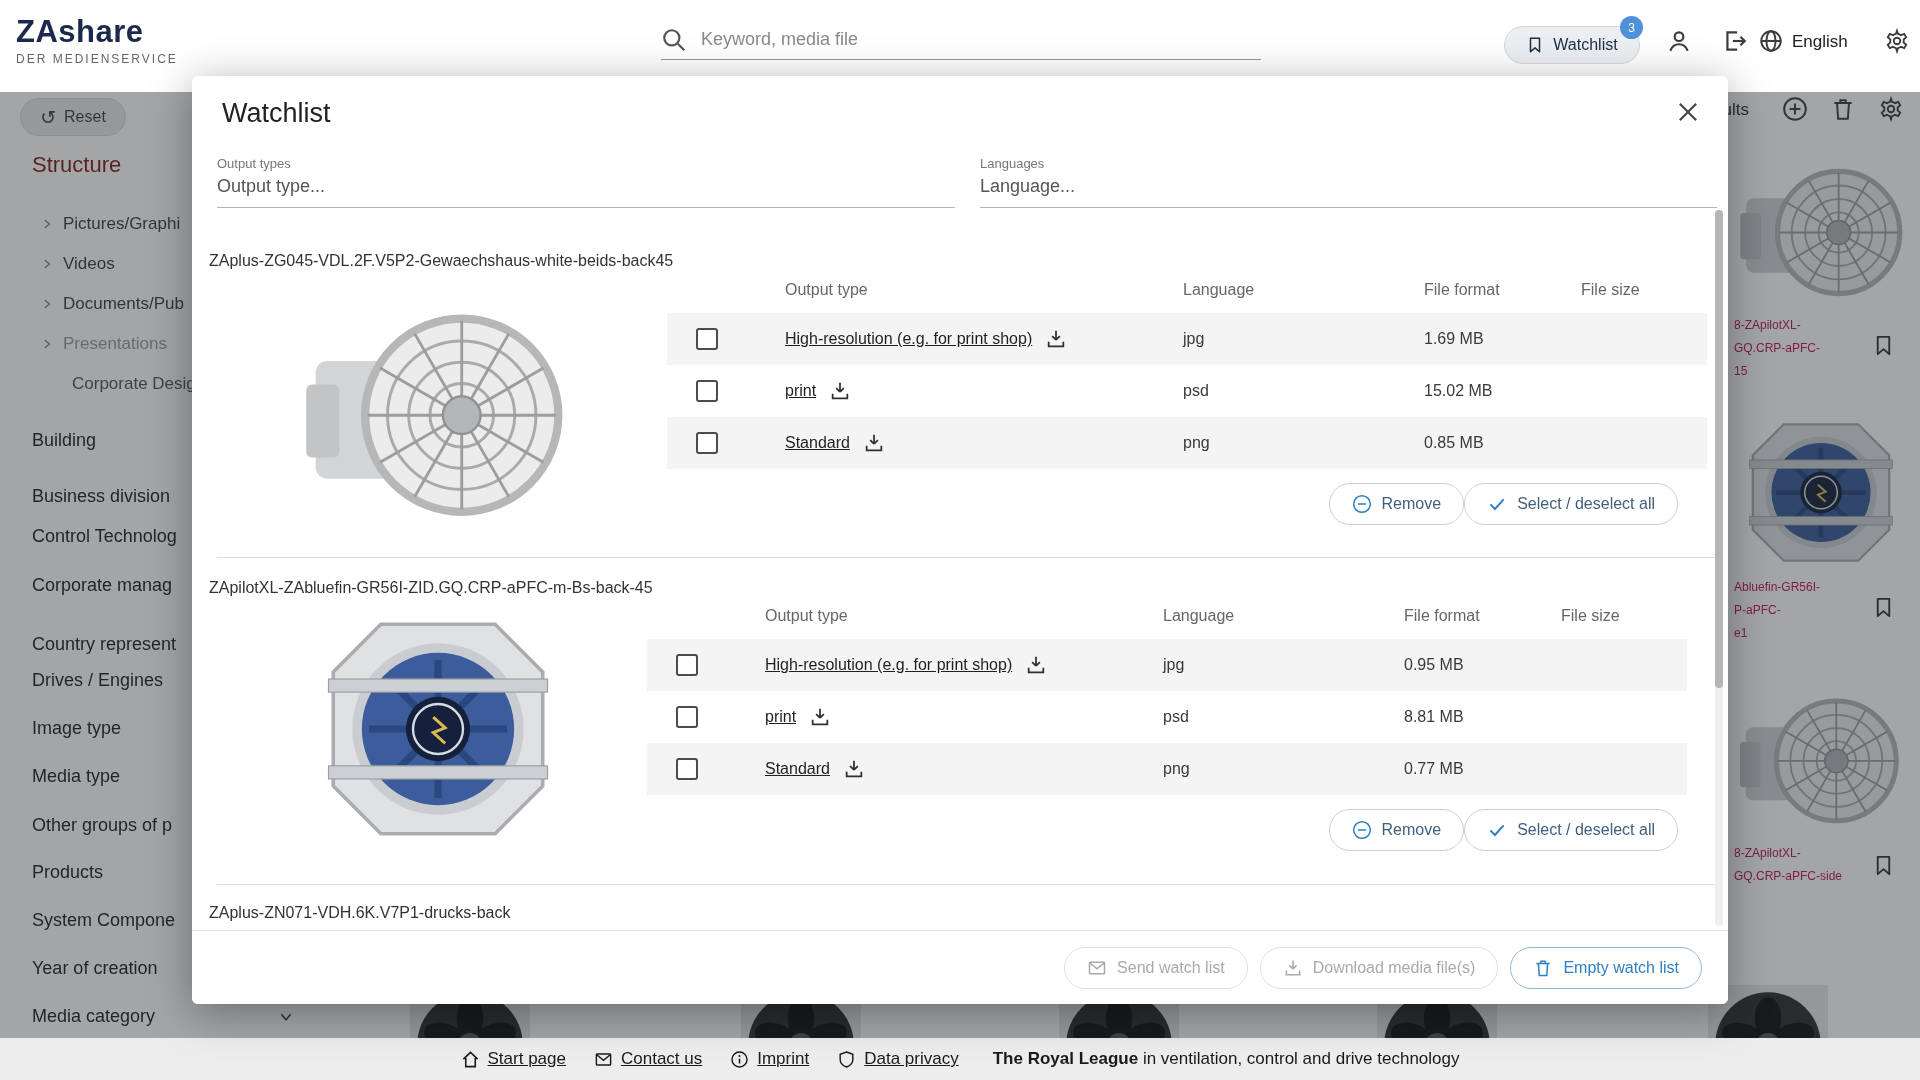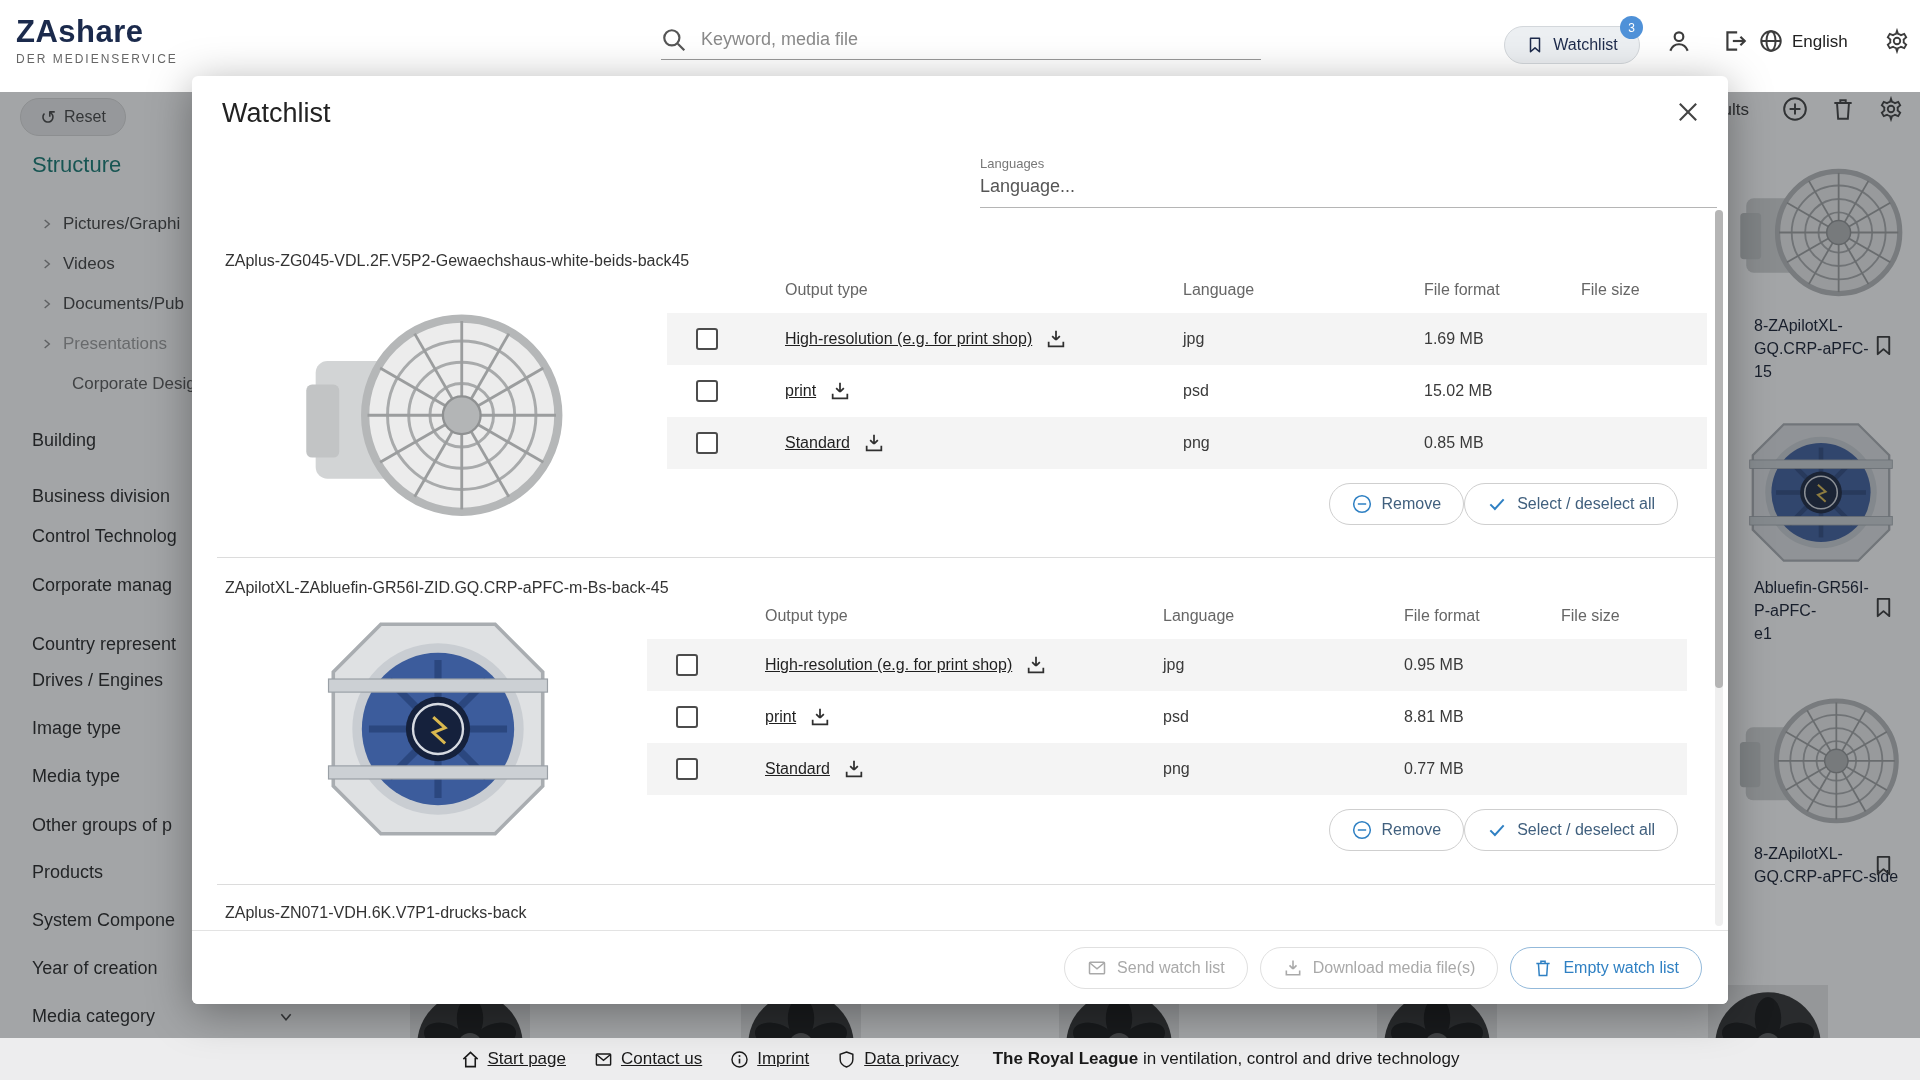--- a/index.html
+++ b/index.html
@@ -19,50 +19,50 @@
   .wl-btn { position:absolute; left:1504px; top:26px; width:136px; height:38px; border-radius:19px; background:#eceff2; border:1px solid #d3d7db; display:flex; align-items:center; justify-content:center; gap:9px; font-size:16px; color:#1d2a4b; cursor:pointer; }
   .wl-btn .ic { width:18px; height:18px; color:#1d2a4b; }
   .wl-badge { position:absolute; left:1620px; top:16px; width:23px; height:23px; border-radius:50%; background:#4f91d8; color:#fff; font-size:12px; display:flex; align-items:center; justify-content:center; z-index:5; }
   .hdr-ic { position:absolute; top:28px; width:26px; height:26px; color:#3c3c3c; cursor:pointer; }
   .lang { position:absolute; left:1792px; top:32px; font-size:17px; color:#222; cursor:pointer; }
 
   
   .sidebar { position:absolute; left:0; top:92px; width:300px; z-index:1; }
   .reset-btn { position:absolute; left:20px; top:6px; width:106px; height:38px; border-radius:19px; background:#e9e9ea; border:1px solid #d8d8d8; display:flex; align-items:center; justify-content:center; gap:8px; font-size:16px; color:#3f3f3f; cursor:pointer; }
   .reset-btn .uicon { font-size:19px; color:#3f3f3f; }
-  .sb-title { position:absolute; left:32px; top:60px; font-size:22px; color:#0f766e;text-align:center; }
+  .sb-title { position:absolute; left:32px; top:60px; font-size:22px; color:#7f1d1d;text-align:center; }
   .sb-item { position:absolute; left:40px; display:flex; align-items:center; gap:9px; font-size:17px; color:#3d3d3d; cursor:pointer; white-space:nowrap; }
   .sb-item .ic { width:14px; height:14px; color:#888; }
   .sb-item.dim { color:#9a9a9a; }
   .sb-child { position:absolute; left:72px; font-size:17px; color:#555; cursor:pointer; white-space:nowrap; }
   .sb-filter { position:absolute; left:32px; width:262px; font-size:18px; color:#1f1f1f; cursor:pointer; white-space:nowrap; display:flex; justify-content:space-between; align-items:center; }
   .sb-filter .ic { width:16px; height:16px; color:#444; }
 
   
   .bgmain { position:absolute; left:300px; top:92px; width:1620px; height:946px; z-index:1; }
   .bg-results { position:absolute; left:1414px; top:8px; font-size:17px; color:#333; }
   .bg-tool { position:absolute; top:4px; width:26px; height:26px; color:#3c3c3c; cursor:pointer; }
   .bg-card-img { position:absolute; cursor:pointer; }
-  .bg-cap { position:absolute; font-size:16px; line-height:23px; color:#0f172a;margin-left:20px; }
+  .bg-cap { position:absolute; font-size:12px; line-height:23px; color:#be185d; }
   .bg-bm { position:absolute; width:23px; height:23px; color:#333; cursor:pointer; }
   .bthumb { position:absolute; width:132px; height:120px; overflow:hidden; cursor:pointer; }
 
   
   .overlay { position:absolute; left:0; top:92px; width:1920px; height:946px; background:rgba(35,40,45,0.42); z-index:5; }
 
   
   .modal { position:absolute; left:192px; top:76px; width:1536px; height:928px; background:#fff; border-radius:6px; box-shadow:0 8px 44px rgba(0,0,0,0.35); z-index:10; overflow:hidden; }
   .m-title { position:absolute; left:30px; top:22px; font-size:27px; color:#222; }
   .m-close { position:absolute; right:26px; top:22px; width:28px; height:28px; color:#444; cursor:pointer; }
   .fld { position:absolute; top:80px; height:52px; border-bottom:1px solid #b5b5b5; cursor:pointer; }
   .fld .lab { font-size:13px; color:#777; }
   .fld .val { font-size:18px; color:#555; margin-top:5px; }
   .fld.left { left:25px; width:738px; }
   .fld.right { left:788px; width:737px; }
-  .item-name { position:absolute; left:33px; font-size:16px; color:#333; }
+  .item-name { position:absolute; left:17px; font-size:16px; color:#333; }
   .item-img { position:absolute; }
   .wtable { position:absolute; }
   .thead, .trow { display:grid; grid-template-columns:118px 398px 241px 157px 126px; align-items:center; }
   .thead { height:47px; font-size:16px; color:#666; }
   .trow { height:52px; font-size:16px; }
   .trow.hl { background:#f4f4f4; }
   .cb { width:22px; height:22px; border:2px solid #4c4c4c; border-radius:3px; background:#fff; margin-left:29px; cursor:pointer; }
   .cell.type { display:flex; align-items:center; gap:13px; }
   .tlink { color:#1f1f1f; text-decoration:underline; cursor:pointer; }
   .dlic { width:22px; height:22px; color:#2f2f2f; cursor:pointer; flex:0 0 auto; }
@@ -388,20 +388,24 @@
 </main>
 
 <div class="overlay"></div>
 
 <div class="modal">
   <div class="m-title">Watchlist</div>
   <svg class="m-close">
       <use href="#i-close"></use>
     </svg>
 
+  <div class="fld left">
+    <div class="lab">Output types</div>
+    <div class="val">Output type...</div>
+  </div>
   <div class="fld right">
     <div class="lab">Languages</div>
     <div class="val">Language...</div>
   </div>
 
   <div class="item-name" style="top:176px">ZAplus-ZG045-VDL.2F.V5P2-Gewaechshaus-white-beids-back45</div>
   <svg class="item-img" style="left:90px; top:212px; width:310px; height:245px">
       <use href="#fan-axial"></use>
     </svg>
 

